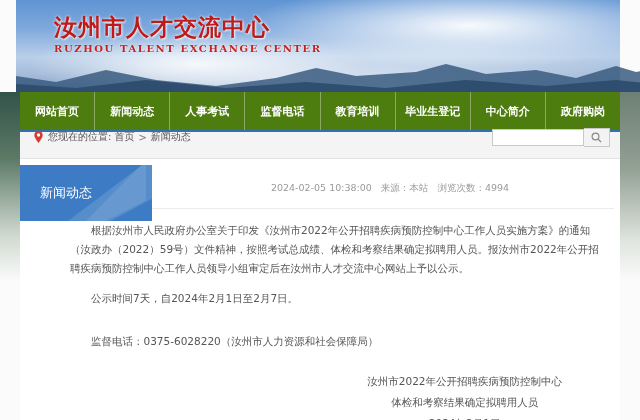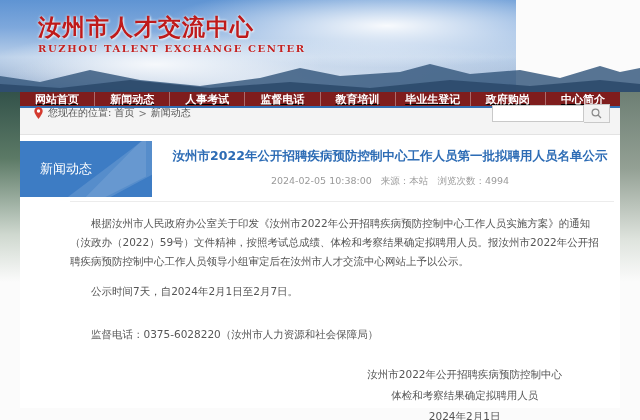--- a/index.html
+++ b/index.html
@@ -5,21 +5,21 @@
   * { margin:0; padding:0; box-sizing:border-box; }
   html,body { width:640px; height:420px; overflow:hidden; }
   body {
     font-family:"DejaVu Sans","Liberation Sans",sans-serif;
     background:#fbfbfb;
     position:relative;
   }
 
   
   .header-band {
-    position:absolute; top:0; left:0; width:516px; height:92px;
+    position:absolute; top:0; left:16px; width:604px; height:92px;
     background:
       radial-gradient(ellipse 320px 60px at 75% 28%, rgba(255,255,255,.95), rgba(255,255,255,0) 70%),
       radial-gradient(ellipse 260px 50px at 30% 70%, rgba(255,255,255,.85), rgba(255,255,255,0) 65%),
       radial-gradient(ellipse 420px 70px at 55% 95%, rgba(230,238,248,.9), rgba(255,255,255,0) 70%),
       linear-gradient(180deg,#5f94d3 0%, #7ea8dc 30%, #b9cfe9 62%, #9cb4d3 88%, #7d9cc4 100%);
     z-index:1;
   }
   .header-band svg.ridge { position:absolute; bottom:0; left:0; display:block; }
   .site-titles { position:absolute; top:12px; left:38px; z-index:3; }
   .site-title {
@@ -35,21 +35,21 @@
   
   .side-strip { position:absolute; top:92px; height:190px; width:26px; z-index:0; }
   .side-strip.left  { left:0;  background:linear-gradient(180deg,#33524a 0%,#5c7a66 35%,#cfd8cf 75%,#fbfbfb 100%); }
   .side-strip.right { right:0; background:linear-gradient(180deg,#6d7f74 0%,#93a094 40%,#dfe4de 78%,#fbfbfb 100%); }
 
   
   .container { position:absolute; top:92px; left:20px; width:600px; z-index:2; }
 
   
   .nav {
-    display:flex; height:16px; background:#7f1d1d; border-bottom:2px solid #3370b4;text-decoration:underline;
+    display:flex; height:40px; background:#4d7c0f; border-bottom:2px solid #3370b4;
   }
   .nav a {
     flex:1; display:flex; align-items:center; justify-content:center;
     color:#fff; font-size:11px; font-weight:bold; text-decoration:none; cursor:pointer;
     border-right:1px solid rgba(255,255,255,.35);
   }
   .nav a:last-child { border-right:none; }
 
   
   .crumb-bar {
@@ -125,22 +125,22 @@
 
 <div class="container">
 
   <div class="nav">
     <a>网站首页</a>
     <a>新闻动态</a>
     <a>人事考试</a>
     <a>监督电话</a>
     <a>教育培训</a>
     <a>毕业生登记</a>
+    <a>中心简介</a>
     <a>政府购岗</a>
-    <a>中心简介</a>
   </div>
 
   <div class="crumb-bar">
     <span class="pin">
       <svg width="9" height="12" viewBox="0 0 9 12">
         <path d="M4.5,0 C2,0 0.3,1.8 0.3,4.1 C0.3,7 4.5,12 4.5,12 C4.5,12 8.7,7 8.7,4.1 C8.7,1.8 7,0 4.5,0 Z" fill="#d43a2f"></path>
         <circle cx="4.5" cy="4" r="1.7" fill="#fff"></circle>
       </svg>
     </span>
     <span>您现在的位置:</span>
@@ -157,21 +157,20 @@
     </div>
   </div>
 
   <div class="content">
 
     <div class="news-box">
       <span>新闻动态</span>
     </div>
 
     <div class="article">
-      <div class="article-title">汝州市2022年公开招聘疾病预防控制中心工作人员第一批拟聘用人员名单公示</div>
 
       <div class="article-meta">
         <span>2024-02-05 10:38:00</span>
         <span>来源：本站</span>
         <span>浏览次数：4994</span>
       </div>
 
       <div class="divider"></div>
 
       <div class="article-body">

